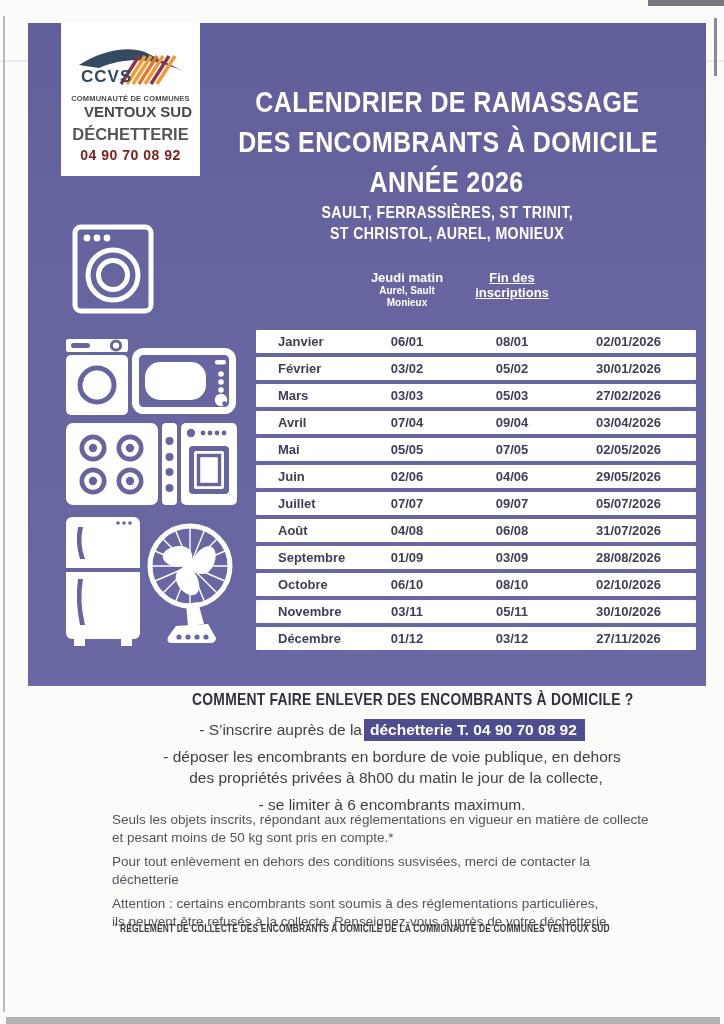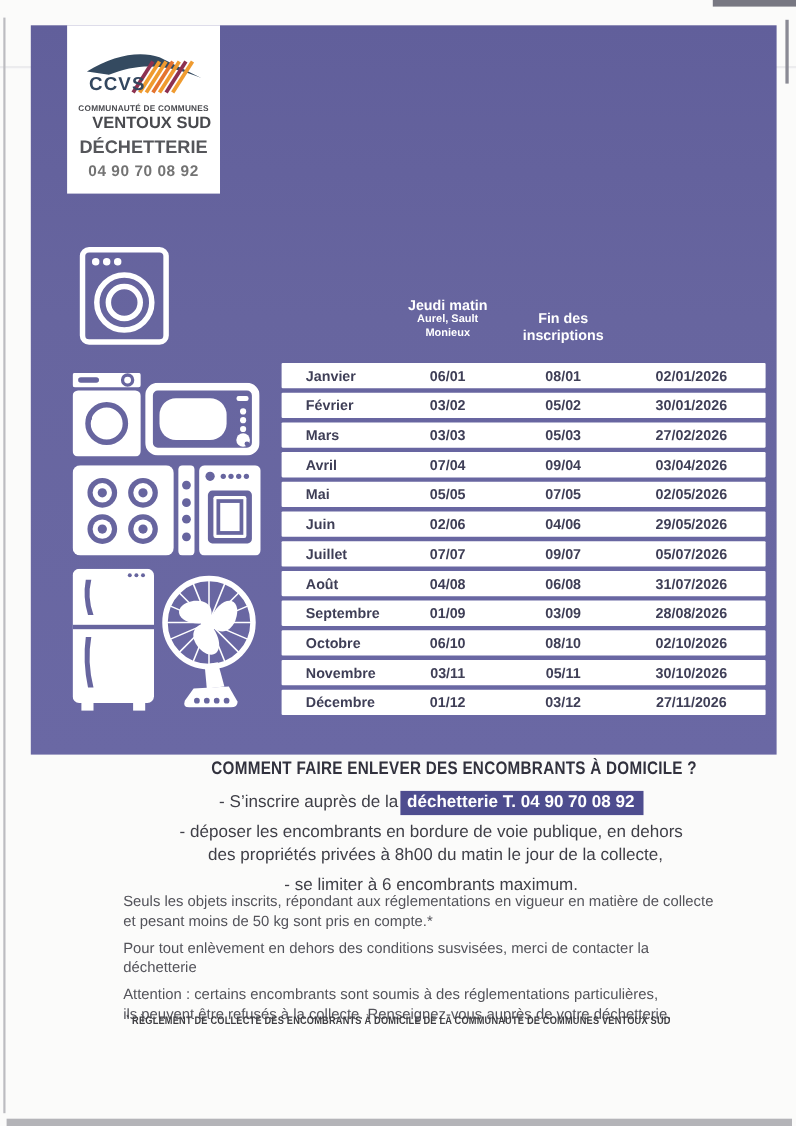--- a/index.html
+++ b/index.html
@@ -21,42 +21,42 @@
     background:linear-gradient(180deg,#615f9b 0%, #67659f 40%, #6a68a4 100%);
   }
 
   
   .logo-box{position:absolute; left:61px; top:23px; width:139px; height:153px; background:#ffffff;}
   .logo-swoosh{position:absolute; left:14px; top:20px;}
   .logo-ccvs{position:absolute; left:20px; top:44px; font-size:17px; font-weight:bold; color:#33475f; letter-spacing:1px;}
   .logo-org1{position:absolute; left:0; top:71px; width:139px; text-align:center; font-size:7.5px; font-weight:bold; color:#494a4f; letter-spacing:.2px;}
   .logo-org2{position:absolute; left:0; top:80px; width:154px; text-align:center; font-size:15px; font-weight:bold; color:#494a4f;}
   .logo-fac{position:absolute; left:0; top:102px; width:139px; text-align:center; font-size:16.5px; font-weight:bold; color:#55565a;}
-  .logo-phone{position:absolute; left:0; top:124px; width:139px; text-align:center; font-size:14px; font-weight:bold; color:#737373; letter-spacing:.5px;}
+  .logo-phone{position:absolute; left:0; top:124px; width:139px; text-align:center; font-size:14px; font-weight:bold; color:#7f1d1d; letter-spacing:.5px;}
 
   .cond{display:inline-block; transform:scaleX(.86); white-space:nowrap;}
   .cond2{display:inline-block; transform:scaleX(.84); white-space:nowrap;}
 
   
   .title-block{position:absolute; left:204px; top:82px; width:486px; text-align:center; color:#ffffff;}
   .title-line{font-size:29px; line-height:40px; font-weight:bold; letter-spacing:.5px;}
   .subtitle-line{font-size:16.5px; line-height:21px; font-weight:bold; letter-spacing:.4px;}
 
   
   .appliance{position:absolute;}
 
   
   .cal-header{
     position:absolute; left:256px; top:270px; width:440px;
     display:grid; grid-template-columns:95px 112px 98px 1fr;
     color:#ffffff; text-align:center;
   }
   .cal-header .hmain{font-size:13px; font-weight:bold; line-height:15px;}
   .cal-header .hsub{font-size:10px; font-weight:bold; line-height:12px;}
-  .cal-header .hwrap{max-width:88px; margin:12px auto;}
+  .cal-header .hwrap{max-width:88px; margin:0 auto;text-decoration:underline;}
 
   
   .cal-rows{position:absolute; left:256px; top:330px; width:440px;}
   .row{
     height:23px; margin-bottom:4px; background:#ffffff; border-radius:1px;
     display:grid; grid-template-columns:95px 112px 98px 1fr; align-items:center;
     font-size:13px; font-weight:bold; color:#3e3e56;
   }
   .row .cell{text-align:center;}
   .row .month{text-align:left; padding-left:22px;}
@@ -102,20 +102,27 @@
         <line x1="82" y1="41" x2="100" y2="13" stroke="#ef9b30"></line>
       </g>
     </svg>
     <div class="logo-ccvs">CCVS</div>
     <div class="logo-org1">COMMUNAUTÉ DE COMMUNES</div>
     <div class="logo-org2">VENTOUX SUD</div>
     <div class="logo-fac">DÉCHETTERIE</div>
     <div class="logo-phone">04 90 70 08 92</div>
   </div>
 
+  <div class="title-block">
+    <div class="title-line"><span class="cond">CALENDRIER DE RAMASSAGE</span></div>
+    <div class="title-line"><span class="cond">DES ENCOMBRANTS À DOMICILE</span></div>
+    <div class="title-line"><span class="cond">ANNÉE 2026</span></div>
+    <div class="subtitle-line"><span class="cond">SAULT, FERRASSIÈRES, ST TRINIT,</span></div>
+    <div class="subtitle-line"><span class="cond">ST CHRISTOL, AUREL, MONIEUX</span></div>
+  </div>
 
   <svg class="appliance" style="left:72px; top:224px;" width="82" height="90" viewBox="0 0 82 90">
     <rect x="3" y="3" width="76" height="84" rx="6" fill="none" stroke="#ffffff" stroke-width="5"></rect>
     <circle cx="15" cy="14" r="3.4" fill="#ffffff"></circle>
     <circle cx="25" cy="14" r="3.4" fill="#ffffff"></circle>
     <circle cx="35" cy="14" r="3.4" fill="#ffffff"></circle>
     <circle cx="41" cy="51" r="25" fill="none" stroke="#ffffff" stroke-width="5"></circle>
     <circle cx="41" cy="51" r="14.5" fill="none" stroke="#ffffff" stroke-width="5"></circle>
   </svg>
 

